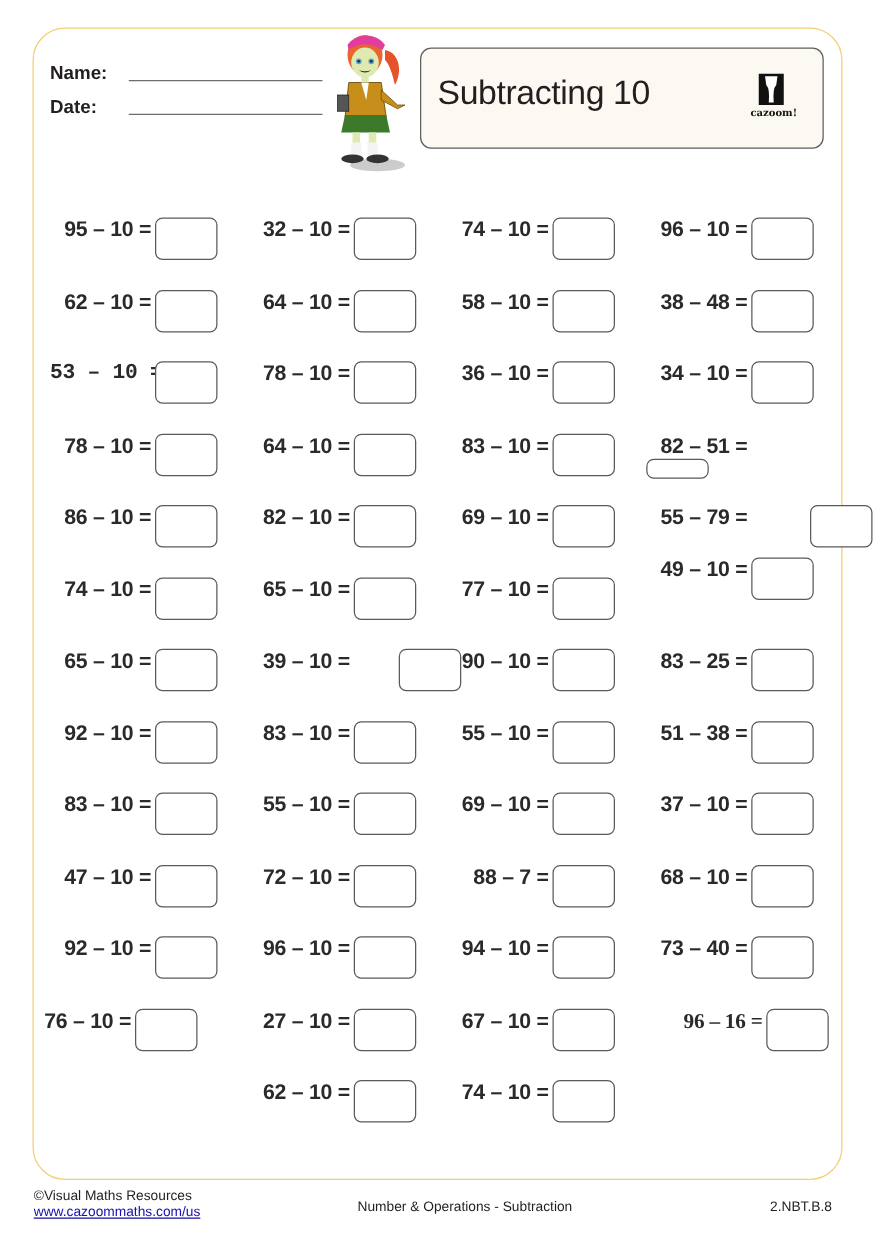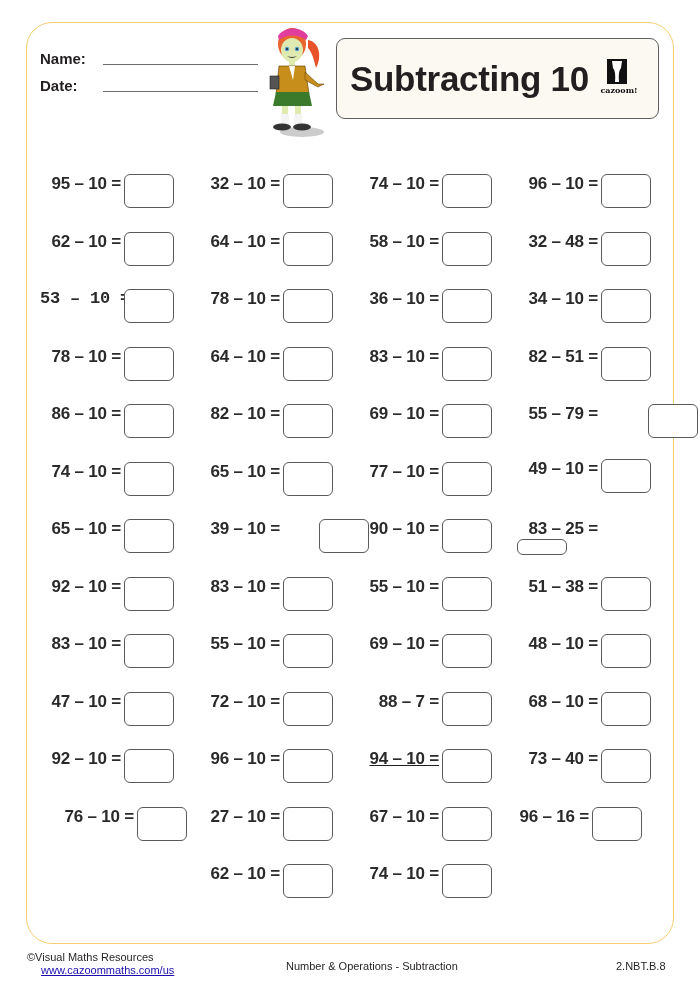--- a/index.html
+++ b/index.html
@@ -14,35 +14,35 @@
   .hdr-label { position: absolute; font-weight: bold; font-size: 15px; color: #231f20; }
   .hdr-line { position: absolute; height: 1px; background: #6d6d6d; }
 
   .mascot { position: absolute; left: 262px; top: 24px; width: 70px; height: 116px; }
 
   .title-box {
     position: absolute; left: 336px; top: 38px; width: 323px; height: 81px;
     border: 1.4px solid #5f5f5f; border-radius: 9px; background: #fcf8f2;
   }
   .title-text {
-    position: absolute; left: 13px; top: 20px; font-size: 35px; font-weight: bold;
+    position: absolute; left: 13px; top: 20px; font-size: 27px; font-weight: normal;
     color: #231f20; letter-spacing: -0.3px;
   }
   .logo { position: absolute; left: 263px; top: 20px; width: 36px; height: 40px; }
   .logo-mark { position: absolute; left: 7px; top: 0; width: 20px; height: 25px; background: #111; }
   .logo-text { position: absolute; left: 0; top: 26px; width: 38px; font-family: "DejaVu Serif", serif; font-weight: bold; font-size: 8px; color: #111; text-align: center; }
 
   .problem { position: absolute; height: 36px; display: flex; align-items: flex-start; }
   .problem .eq { font-size: 17px; font-weight: bold; color: #2a2a2a; white-space: pre; width: 84px; text-align: right; padding-right: 3px; letter-spacing: -0.2px; }
   .problem .box {
     width: 50px; height: 34px; border: 1.3px solid #5a5a5a; border-radius: 6px; background: #fff;
   }
 
   .footer { position: absolute; font-size: 11px; color: #231f20; }
-  .footer a { color: #1a0dab; text-decoration: underline; margin-left: 14px; }
+  .footer a { color: #1a0dab; text-decoration: underline; }
 </style>
 </head>
 <body>
 
 <div class="frame"></div>
 
 <span class="hdr-label" style="left:40px; top:50px;">Name:</span>
 <div class="hdr-line" style="left:103px; top:64px; width:155px;"></div>
 <span class="hdr-label" style="left:40px; top:77px;">Date:</span>
 <div class="hdr-line" style="left:103px; top:91px; width:155px;"></div>
@@ -122,21 +122,21 @@
       <div class="box"></div>
     </div>
     <div class="problem" style="left: 40px; top: 691.5px;">
       <span class="eq">47 – 10 =</span>
       <div class="box"></div>
     </div>
     <div class="problem" style="left: 40px; top: 749px;">
       <span class="eq">92 – 10 =</span>
       <div class="box"></div>
     </div>
-    <div class="problem" style="left: 53px; top: 806.5px;">
+    <div class="problem" style="left: 24px; top: 806.5px;">
       <span class="eq">76 – 10 =</span>
       <div class="box"></div>
     </div>
     <div class="problem" style="left: 199px; top: 174px;">
       <span class="eq">32 – 10 =</span>
       <div class="box"></div>
     </div>
     <div class="problem" style="left: 199px; top: 231.5px;">
       <span class="eq">64 – 10 =</span>
       <div class="box"></div>
@@ -218,77 +218,77 @@
       <div class="box"></div>
     </div>
     <div class="problem" style="left: 358px; top: 634px;">
       <span class="eq">69 – 10 =</span>
       <div class="box"></div>
     </div>
     <div class="problem" style="left: 358px; top: 691.5px;">
       <span class="eq">88 – 7 =</span>
       <div class="box"></div>
     </div>
-    <div class="problem" style="left: 358px; top: 749px; text-decoration: underline;">
+    <div class="problem" style="left: 358px; top: 749px;">
       <span class="eq">94 – 10 =</span>
       <div class="box"></div>
     </div>
     <div class="problem" style="left: 358px; top: 806.5px;">
       <span class="eq">67 – 10 =</span>
       <div class="box"></div>
     </div>
     <div class="problem" style="left: 358px; top: 864px;">
       <span class="eq">74 – 10 =</span>
       <div class="box"></div>
     </div>
     <div class="problem" style="left: 517px; top: 174px;">
       <span class="eq">96 – 10 =</span>
       <div class="box"></div>
     </div>
     <div class="problem" style="left: 517px; top: 231.5px;">
-      <span class="eq">32 – 48 =</span>
+      <span class="eq">38 – 48 =</span>
       <div class="box"></div>
     </div>
     <div class="problem" style="left: 517px; top: 289px;">
       <span class="eq">34 – 10 =</span>
       <div class="box"></div>
     </div>
-    <div class="problem" style="left: 517px; top: 346.5px;">
+    <div class="problem" style="left: 517px; top: 346.5px; flex-direction: column;">
       <span class="eq">82 – 51 =</span>
       <div class="box"></div>
     </div>
     <div class="problem" style="left: 517px; top: 404px; gap: 47px;">
       <span class="eq">55 – 79 =</span>
       <div class="box"></div>
     </div>
-    <div class="problem" style="left: 517px; top: 459px;">
+    <div class="problem" style="left: 517px; top: 446px;">
       <span class="eq">49 – 10 =</span>
       <div class="box"></div>
     </div>
-    <div class="problem" style="left: 517px; top: 519px; flex-direction: column;">
+    <div class="problem" style="left: 517px; top: 519px;">
       <span class="eq">83 – 25 =</span>
       <div class="box"></div>
     </div>
     <div class="problem" style="left: 517px; top: 576.5px;">
       <span class="eq">51 – 38 =</span>
       <div class="box"></div>
     </div>
     <div class="problem" style="left: 517px; top: 634px;">
-      <span class="eq">48 – 10 =</span>
+      <span class="eq">37 – 10 =</span>
       <div class="box"></div>
     </div>
     <div class="problem" style="left: 517px; top: 691.5px;">
       <span class="eq">68 – 10 =</span>
       <div class="box"></div>
     </div>
     <div class="problem" style="left: 517px; top: 749px;">
       <span class="eq">73 – 40 =</span>
       <div class="box"></div>
     </div>
-    <div class="problem" style="left: 508px; top: 806.5px;">
+    <div class="problem" style="left: 529px; top: 806.5px; font-family: Liberation Serif, serif;">
       <span class="eq">96 – 16 =</span>
       <div class="box"></div>
     </div>
   </div>
 
 <div class="footer" style="left:27px; top:951px;">©Visual Maths Resources</div>
 <div class="footer" style="left:27px; top:964px;">
   <a>www.cazoommaths.com/us</a>
 </div>
 <div class="footer" style="left:286px; top:960px;">Number &amp; Operations - Subtraction</div>

